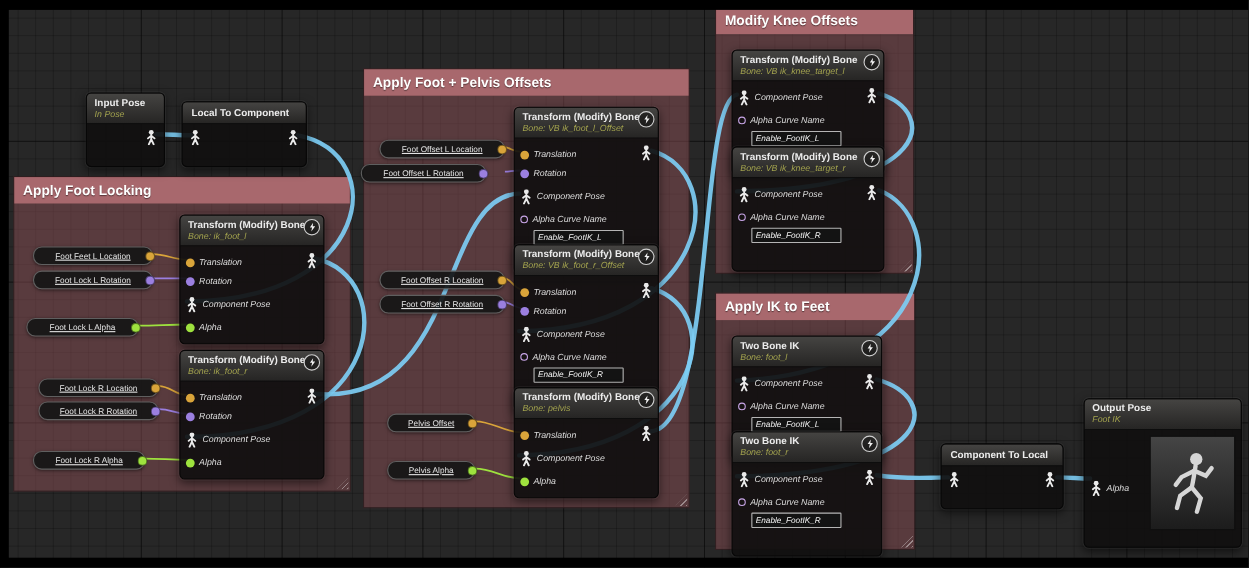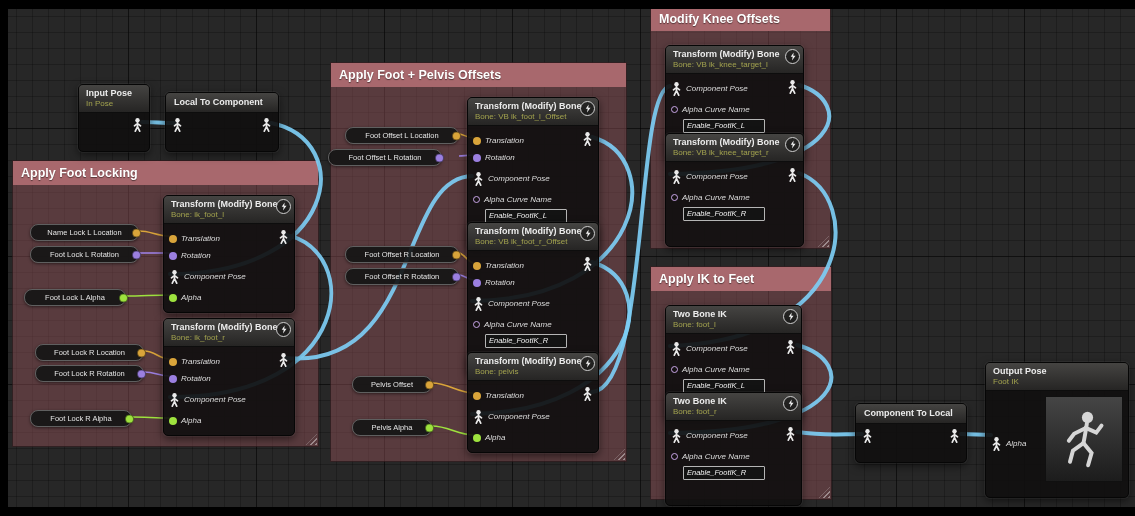--- a/index.html
+++ b/index.html
@@ -33,21 +33,21 @@
   .wire-vector { fill:none; stroke:var(--wire-vector,#d9a43a); stroke-width:1.6; }
   .wire-rotator { fill:none; stroke:var(--wire-rotator,#9b7fe0); stroke-width:1.6; }
   .wire-float { fill:none; stroke:var(--wire-float,#9ee23e); stroke-width:1.6; }
 
   
   .node { position:absolute; z-index:3; background:rgba(16,15,15,0.92); border:1px solid #060606; border-radius:5px;
     box-shadow:0 0 0 1px rgba(255,255,255,0.05), 0 3px 9px rgba(0,0,0,0.55); color:#ddd; }
   .node-header { background:linear-gradient(#454442,#262524); border-bottom:1px solid #0d0d0d; border-radius:4px 4px 0 0; padding:3px 20px 3px 7px; }
   .node-header.one-line { padding:4px 8px; }
   .node-title { font-size:9px; font-weight:bold; color:#ececec; white-space:nowrap; line-height:11px; }
-  .node-subtitle { font-size:8px; color:#a2a24e; white-space:nowrap; line-height:10px; }
+  .node-subtitle { font-size:8px; font-style:italic; color:#a2a24e; white-space:nowrap; line-height:10px; }
   .node-body { position:relative; padding:6px 0 6px 0;font-style:italic; }
   .pin-row { display:flex; align-items:center; height:17px; padding-left:5px; gap:4px; }
   .pin-row.gap { margin-top:4px;text-align:center; }
   .pin-label { font-size:8px; color:#dcdcdc; white-space:nowrap; }
   .dot { width:8px; height:8px; border-radius:50%; flex:0 0 auto; }
   .c-vector { background:var(--pin-vector,#d9a43a); }
   .c-rotator { background:var(--pin-rotator,#9b7fe0); }
   .c-float { background:var(--pin-float,#9ee23e); }
   .dot.name-hollow { width:5px; height:5px; background:transparent; border:1.5px solid var(--pin-name,#c9a6e8); }
   .pose-pin { color:#eaeaea; display:inline-flex; flex:0 0 auto; }
@@ -57,21 +57,21 @@
   .io-right { position:absolute; right:6px; top:5px; }
   .bolt { position:absolute; top:3px; right:3px; width:13px; height:13px; border:1px solid #cfcfcf; border-radius:50%;
     display:flex; align-items:center; justify-content:center; color:#f0f0f0; background:rgba(0,0,0,0.4); z-index:2; }
   .bolt svg { width:8px; height:9px; }
   .curve-box { margin:1px 4px 19px 17px; width:74px; background:#131313; border:1px solid #b5b5b5; color:#f2f2f2;
     font-size:7.5px; line-height:10px; padding:1px 3px; border-radius:1px; white-space:nowrap; overflow:hidden; }
 
   
   .pill { position:absolute; z-index:3; height:15px; background:rgba(22,22,22,0.93); border:1px solid #5f5f5f; border-radius:8px;
     display:flex; align-items:center; justify-content:center; box-shadow:0 1px 3px rgba(0,0,0,0.5); }
-  .pill-label { font-size:7.5px; color:#e4e4e4; white-space:nowrap; padding:0 7px; }
+  .pill-label { font-size:7.5px; color:#e4e4e4; white-space:nowrap; padding:0 7px;text-decoration:underline; }
   .pill-dot { position:absolute; right:-3px; top:50%; transform:translateY(-50%); width:7px; height:7px; border-radius:50%; border:1px solid rgba(0,0,0,0.5); }
 
   
   .preview { position:absolute; right:5px; top:5px; width:76px; height:84px; background:linear-gradient(#454545,#1c1c1c);
     border:1px solid #101010; display:flex; align-items:center; justify-content:center; }
   .result-row { margin-top:38px; }
 </style>
 </head>
 <body>
 
@@ -535,21 +535,21 @@
       </div>
       <div class="preview">
         <svg viewBox="0 0 48 52" style="width:56px;height:64px">
             <use href="#mannequin-shape"></use>
           </svg>
       </div>
     </div>
   </div>
 
   <div class="pill" style="left:30px;top:224px;width:107px">
-      <span class="pill-label">Name Lock L Location</span>
+      <span class="pill-label">Foot Feet L Location</span>
       <span class="pill-dot c-vector"></span>
     </div>
   <div class="pill" style="left:30px;top:246px;width:107px">
       <span class="pill-label">Foot Lock L Rotation</span>
       <span class="pill-dot c-rotator"></span>
     </div>
   <div class="pill" style="left:24px;top:289px;width:100px">
       <span class="pill-label">Foot Lock L Alpha</span>
       <span class="pill-dot c-float"></span>
     </div>

